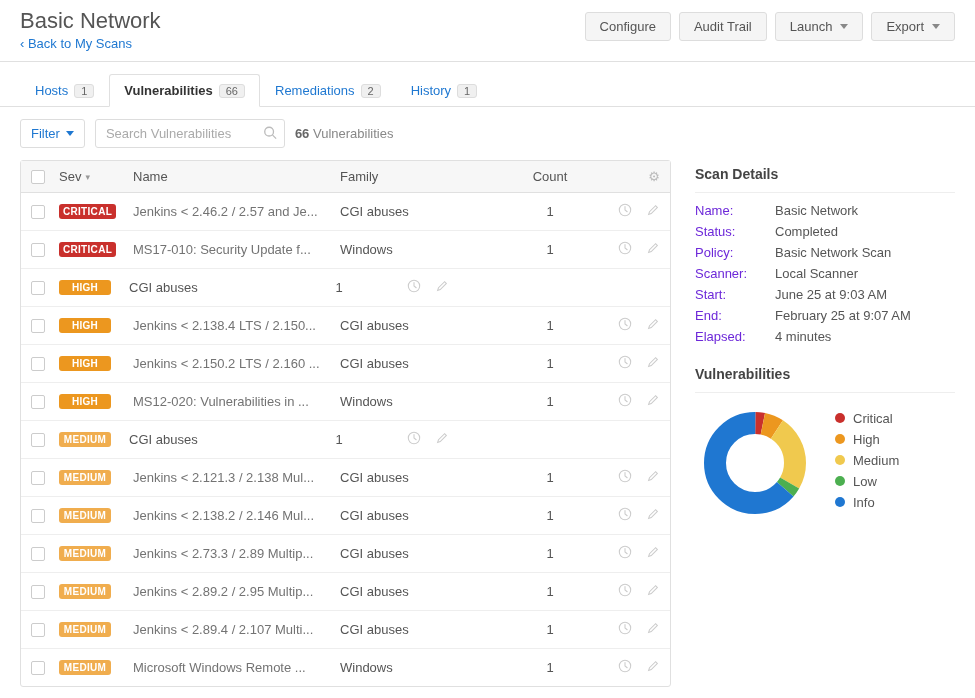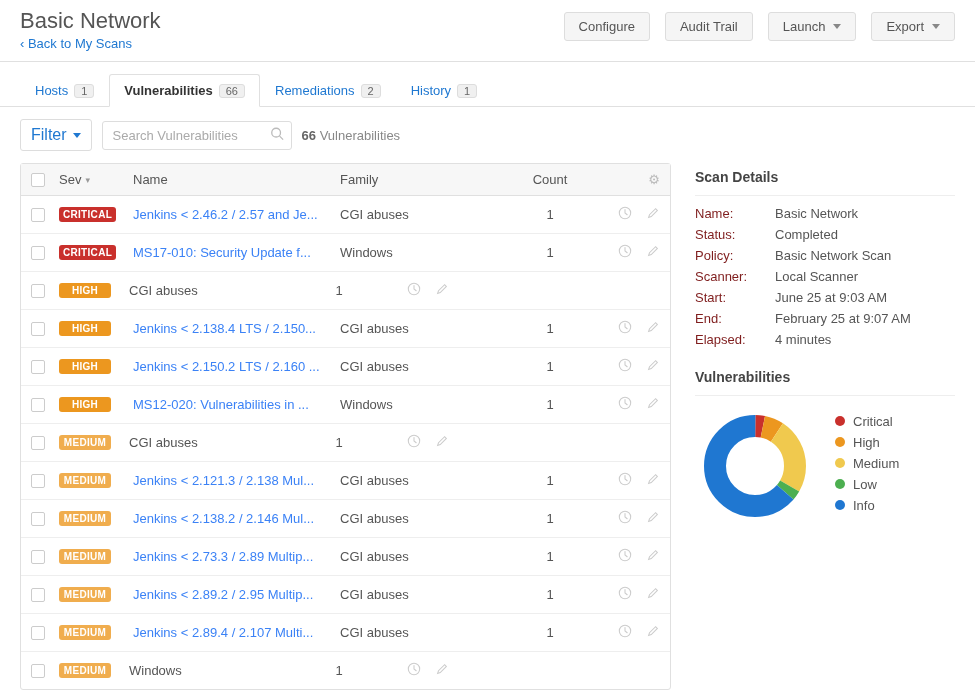--- a/index.html
+++ b/index.html
@@ -1,31 +1,31 @@
 <!DOCTYPE html>
 <html><head>
 <meta charset="utf-8">
 <style>
 * { box-sizing: border-box; margin: 0; padding: 0; }
 body { font-family: "Segoe UI", Arial, sans-serif; font-size: 13px; color: #333; background: #fff; width: 975px; }
 .header { display: flex; justify-content: space-between; align-items: flex-start; padding: 8px 20px 10px 20px; border-bottom: 1px solid #e0e0e0; }
 .title-block { }
 .page-title { font-size: 22px; font-weight: 400; color: #555; }
 .back-link { color: #1f78d1; font-size: 13px; cursor: pointer; margin-top: 2px; display: inline-block; }
-.header-buttons { display: flex; gap: 15px; margin-top: 4px; align-items: center; }
+.header-buttons { display: flex; gap: 8px; margin-top: 4px; align-items: center; }
 .btn { background: #f5f5f5; border: 1px solid #ddd; border-radius: 3px; padding: 6px 14px; font-size: 13px; color: #555; cursor: pointer; display: inline-flex; align-items: center; gap: 8px; }
 .caret-down { display:inline-block; width:0; height:0; border-left:4px solid transparent; border-right:4px solid transparent; border-top:5px solid #888; }
 
 .tabs { display: flex; padding: 12px 20px 0 20px; border-bottom: 1px solid #e0e0e0; }
 .tab { padding: 8px 14px; color: #1f78d1; cursor: pointer; border: 1px solid transparent; border-bottom: none; display: flex; align-items: center; gap: 6px; font-size: 13px; }
 .tab.active { color: #333; font-weight: 600; border: 1px solid #e0e0e0; border-bottom: 1px solid #fff; border-radius: 3px 3px 0 0; margin-bottom: -1px; background: #fff; }
 .tab-badge { background: #f0f0f0; border: 1px solid #ddd; border-radius: 3px; padding: 0 6px; font-size: 11px; color: #666; font-weight: normal; }
 
 .toolbar { display: flex; align-items: center; gap: 10px; padding: 12px 20px; }
-.filter-btn { border: 1px solid #ddd; border-radius: 3px; padding: 6px 10px; color: #1f78d1; cursor: pointer; display:flex; align-items:center; gap:6px; font-size:16px;}
+.filter-btn { border: 1px solid #ddd; border-radius: 3px; padding: 6px 10px; color: #1f78d1; cursor: pointer; display:flex; align-items:center; gap:6px; font-size:13px;}
 .filter-btn .caret-down { border-top-color:#1f78d1; }
 .search-wrap { position: relative; }
 .search-input { border: 1px solid #ddd; border-radius: 3px; padding: 6px 30px 6px 10px; width: 190px; font-size: 13px; color: #555; }
 .search-input::placeholder { color: #aaa; }
 .search-icon { position:absolute; right:8px; top:50%; transform:translateY(-50%); color:#bbb; }
 .toolbar-count { color: #888; }
 .toolbar-count b { color:#666; font-weight:600; }
 
 .content { display: flex; padding: 0 20px 20px 20px; gap: 24px; }
 .table-wrap { flex: 1; border: 1px solid #e0e0e0; border-radius: 3px; }
@@ -37,32 +37,32 @@
 .col-count { width: 80px; text-align:center; }
 .col-actions { width: 70px; display:flex; justify-content:flex-end; gap:14px; color:#ccc; }
 .sort-ind { font-size:9px; color:#999; }
 .trow { display:flex; align-items:center; padding: 10px 10px; border-bottom:1px solid #eee; color:#555; }
 .trow:last-child { border-bottom:none; }
 .chk { width:14px; height:14px; border:1px solid #ccc; border-radius:2px; background:#fff; cursor:pointer; }
 .sev-badge { display:inline-block; min-width:52px; text-align:center; padding:2px 4px; border-radius:3px; color:#fff; font-size:10px; font-weight:600; letter-spacing:0.3px; }
 .sev-critical { background:#c9302c; }
 .sev-high { background:#ec971f; }
 .sev-medium { background:#f0ad4e; }
-.name-cell { white-space:nowrap; overflow:hidden; text-overflow:ellipsis; max-width: 190px; color:#3b82f6; }
+.name-cell { white-space:nowrap; overflow:hidden; text-overflow:ellipsis; max-width: 190px; color:#737373; }
 .family-cell { color:#555; }
 .count-cell { color:#555; }
 .row-icons { color:#ccc; }
 .row-icons span { cursor:pointer; }
 .gear-head { color:#bbb; cursor:pointer; }
 
 .sidebar { width: 260px; padding-top: 6px; }
 .side-section-title { font-weight:600; color:#444; font-size:14px; margin-bottom:10px; }
 .side-hr { border:none; border-top:1px solid #eee; margin-bottom:10px; }
 .detail-row { display:flex; margin-bottom:6px; font-size:13px; color:#555; }
-.detail-label { width: 80px; color:#7f1d1d; }
+.detail-label { width: 80px; color:#6d28d9; }
 .detail-value { color:#555; }
 .vuln-title { font-weight:600; color:#444; font-size:14px; margin-top:22px; margin-bottom:10px; }
 .chart-row { display:flex; align-items:center; gap:20px; }
 .legend { font-size:13px; color:#555; }
 .legend-item { display:flex; align-items:center; gap:8px; margin-bottom:6px; }
 .legend-dot { width:10px; height:10px; border-radius:50%; }
 svg.donut { width:120px; height:120px; }
 circle.seg { fill:none; stroke-width:22; }
 </style>
 </head>
@@ -400,20 +400,23 @@
                 <path d="M3 13 L4 10 L11 3 L13 5 L6 12 Z" fill="none" stroke="#ccc" stroke-width="1.2"></path>
               </svg></span>
     </div>
         </div>
         <div class="trow">
     <div class="col-check">
             <div class="chk"></div>
           </div>
     <div class="col-sev">
             <span class="sev-badge sev-medium">MEDIUM</span>
+          </div>
+    <div class="col-name">
+            <div class="name-cell">Microsoft Windows Remote ...</div>
           </div>
     <div class="col-family family-cell">Windows</div>
     <div class="col-count count-cell">1</div>
     <div class="col-actions row-icons">
       <span><svg width="14" height="14" viewBox="0 0 16 16">
                 <circle cx="8" cy="8" r="6.5" fill="none" stroke="#ccc" stroke-width="1.2"></circle>
                 <path d="M8 4 V8 L10.5 10" fill="none" stroke="#ccc" stroke-width="1.2" stroke-linecap="round"></path>
               </svg></span>
       <span><svg width="14" height="14" viewBox="0 0 16 16">
                 <path d="M3 13 L4 10 L11 3 L13 5 L6 12 Z" fill="none" stroke="#ccc" stroke-width="1.2"></path>

